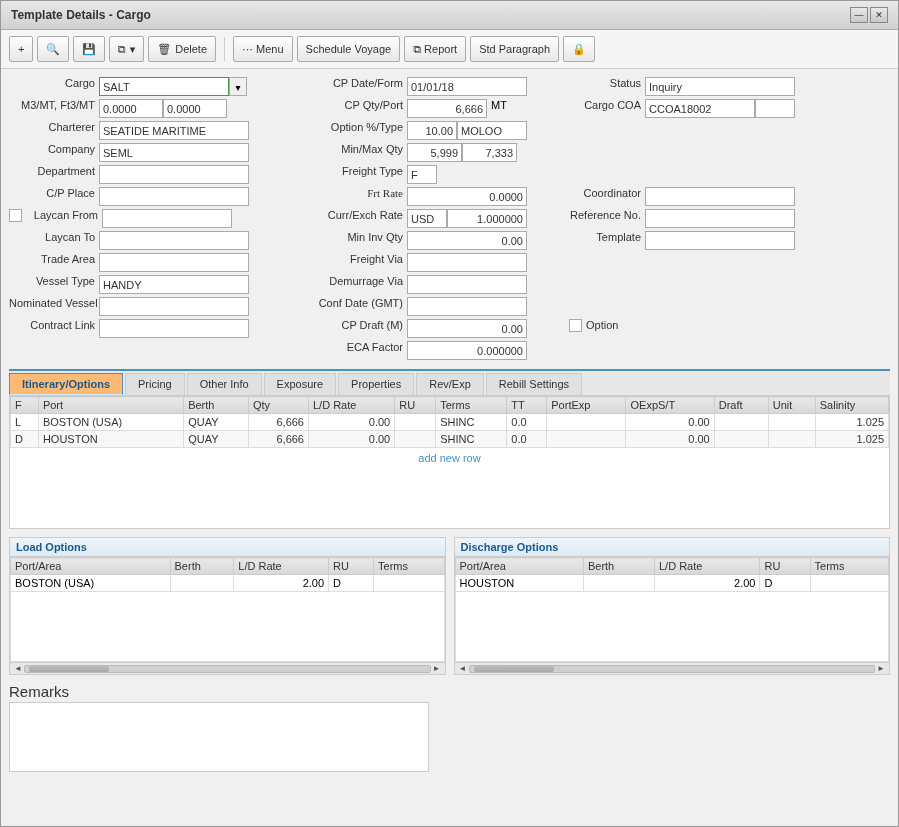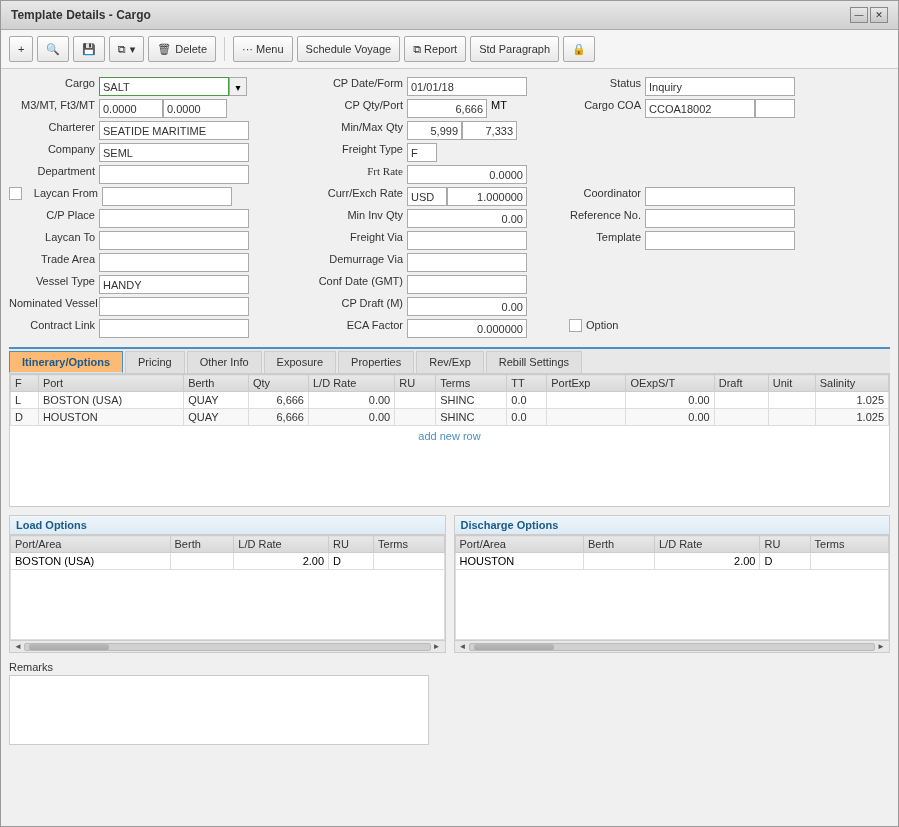--- a/index.html
+++ b/index.html
@@ -242,21 +242,21 @@
       font-size: 8px;
       color: #555;
       cursor: pointer;
     }
     
     .remarks-section {
       margin-top: 8px;
     }
     
     .remarks-label {
-      font-size: 11px;
+      font-size: 15px;
       color: #333;
       margin-bottom: 2px;
     }
     
     .remarks-textarea {
       width: 420px;
       height: 70px;
       border: 1px solid #ccc;
       background: #fff;
       resize: none;
@@ -353,29 +353,29 @@
         </div>
         <div class="form-row">
           <span class="form-label" style="width:90px;">Company</span>
           <input class="form-input" style="width: 150px;" type="text" value="SEML">
         </div>
         <div class="form-row">
           <span class="form-label" style="width:90px;">Department</span>
           <input class="form-input" style="width: 150px;" type="text" value="">
         </div>
         <div class="form-row">
+          <span class="form-label" style="width:90px;">C/P Place</span>
+          <input class="form-input" style="width: 150px;" type="text" value="">
+        </div>
+        <div class="form-row">
           <span class="checkbox-cell" style="margin-right:4px;"></span>
           <span class="form-label" style="width:76px;">Laycan From</span>
           <input class="form-input" style="width: 130px;" type="text" value="">
         </div>
         <div class="form-row">
-          <span class="form-label" style="width:90px;">C/P Place</span>
-          <input class="form-input" style="width: 150px;" type="text" value="">
-        </div>
-        <div class="form-row">
           <span class="form-label" style="width:90px;">Laycan To</span>
           <input class="form-input" style="width: 150px;" type="text" value="">
         </div>
         <div class="form-row">
           <span class="form-label" style="width:90px;">Trade Area</span>
           <input class="form-input" style="width: 150px;" type="text" value="">
         </div>
         <div class="form-row">
           <span class="form-label" style="width:90px;">Vessel Type</span>
           <input class="form-input" style="width: 150px;" type="text" value="HANDY">
@@ -392,20 +392,25 @@
 
       <div class="form-col" style="width:260px;">
         <div class="form-row">
           <span class="form-label" style="width:110px;">CP Date/Form</span>
           <input class="form-input" style="width: 120px;" type="text" value="01/01/18">
         </div>
         <div class="form-row">
           <span class="form-label" style="width:110px;">CP Qty/Port</span>
           <input class="form-input" style="width: 80px; text-align: right;" type="text" value="6,666">
           <span style="padding-left:4px;font-size:11px;">MT</span>
+        </div>
+        <div class="form-row">
+          <span class="form-label" style="width:110px;">Option %/Type</span>
+          <input class="form-input" style="width: 50px; text-align: right;" type="text" value="10.00">
+          <input class="form-input" style="width: 70px;" type="text" value="MOLOO">
         </div>
         <div class="form-row">
           <span class="form-label" style="width:110px;">Min/Max Qty</span>
           <input class="form-input" style="width: 55px; text-align: right;" type="text" value="5,999">
           <input class="form-input" style="width: 55px; text-align: right;" type="text" value="7,333">
         </div>
         <div class="form-row">
           <span class="form-label" style="width:110px;">Freight Type</span>
           <input class="form-input" style="width: 30px;" type="text" value="F">
         </div>

